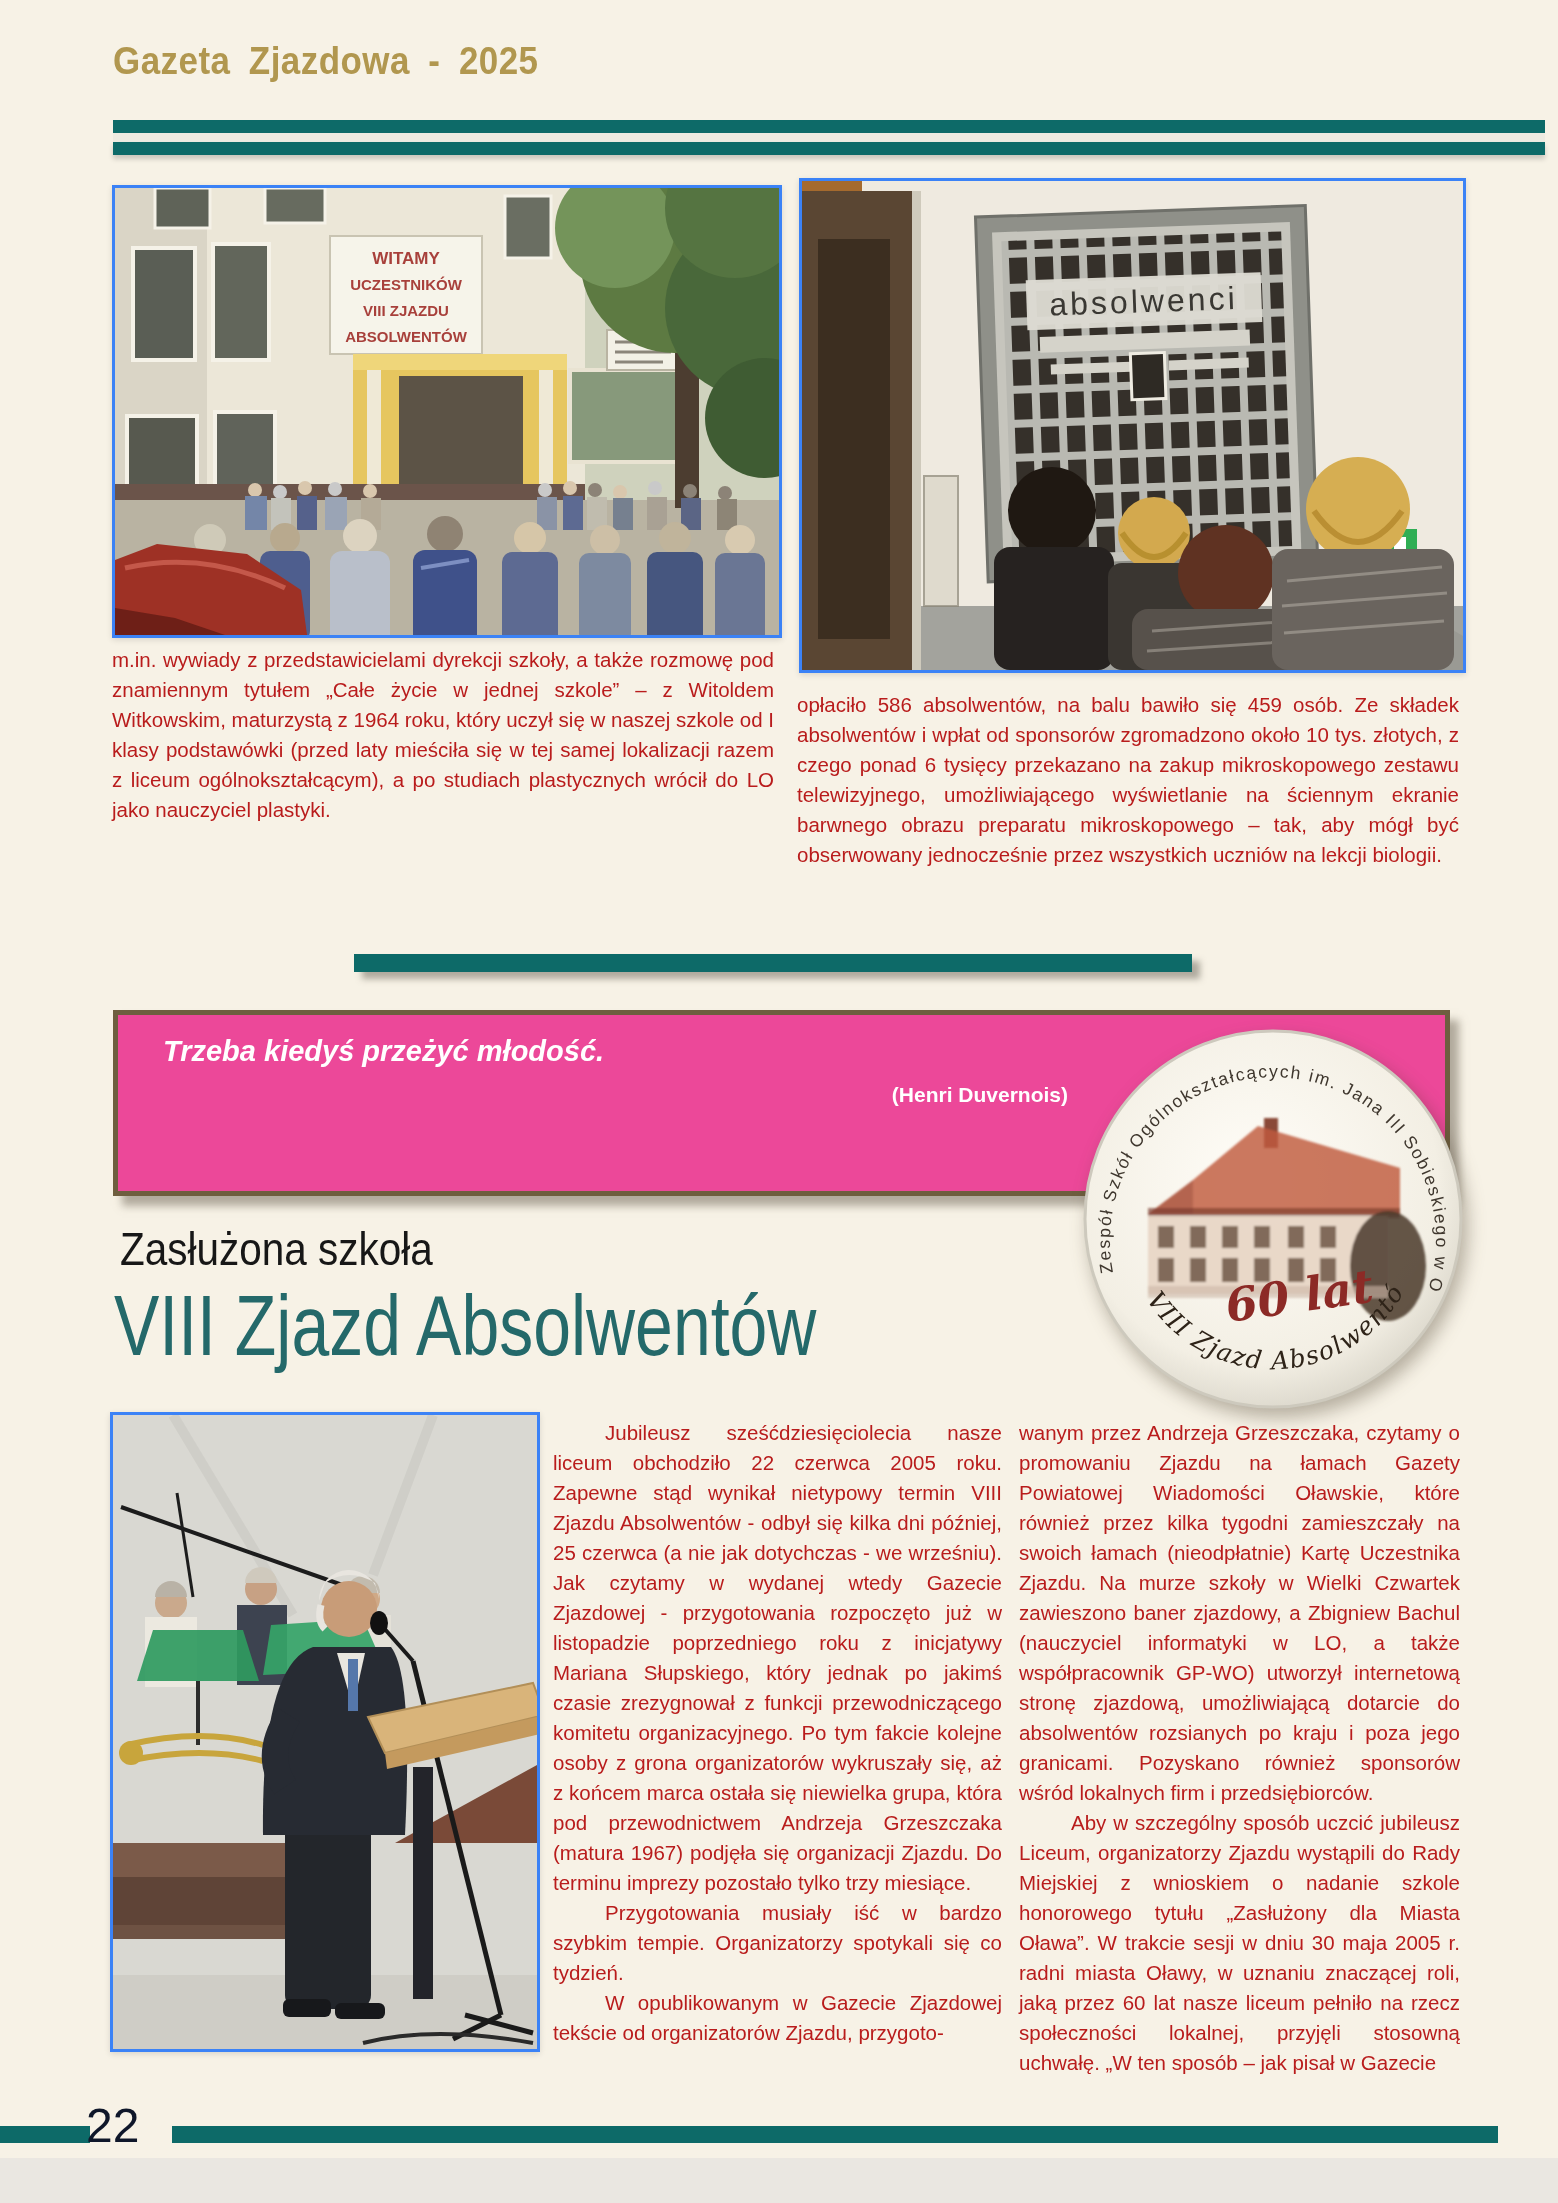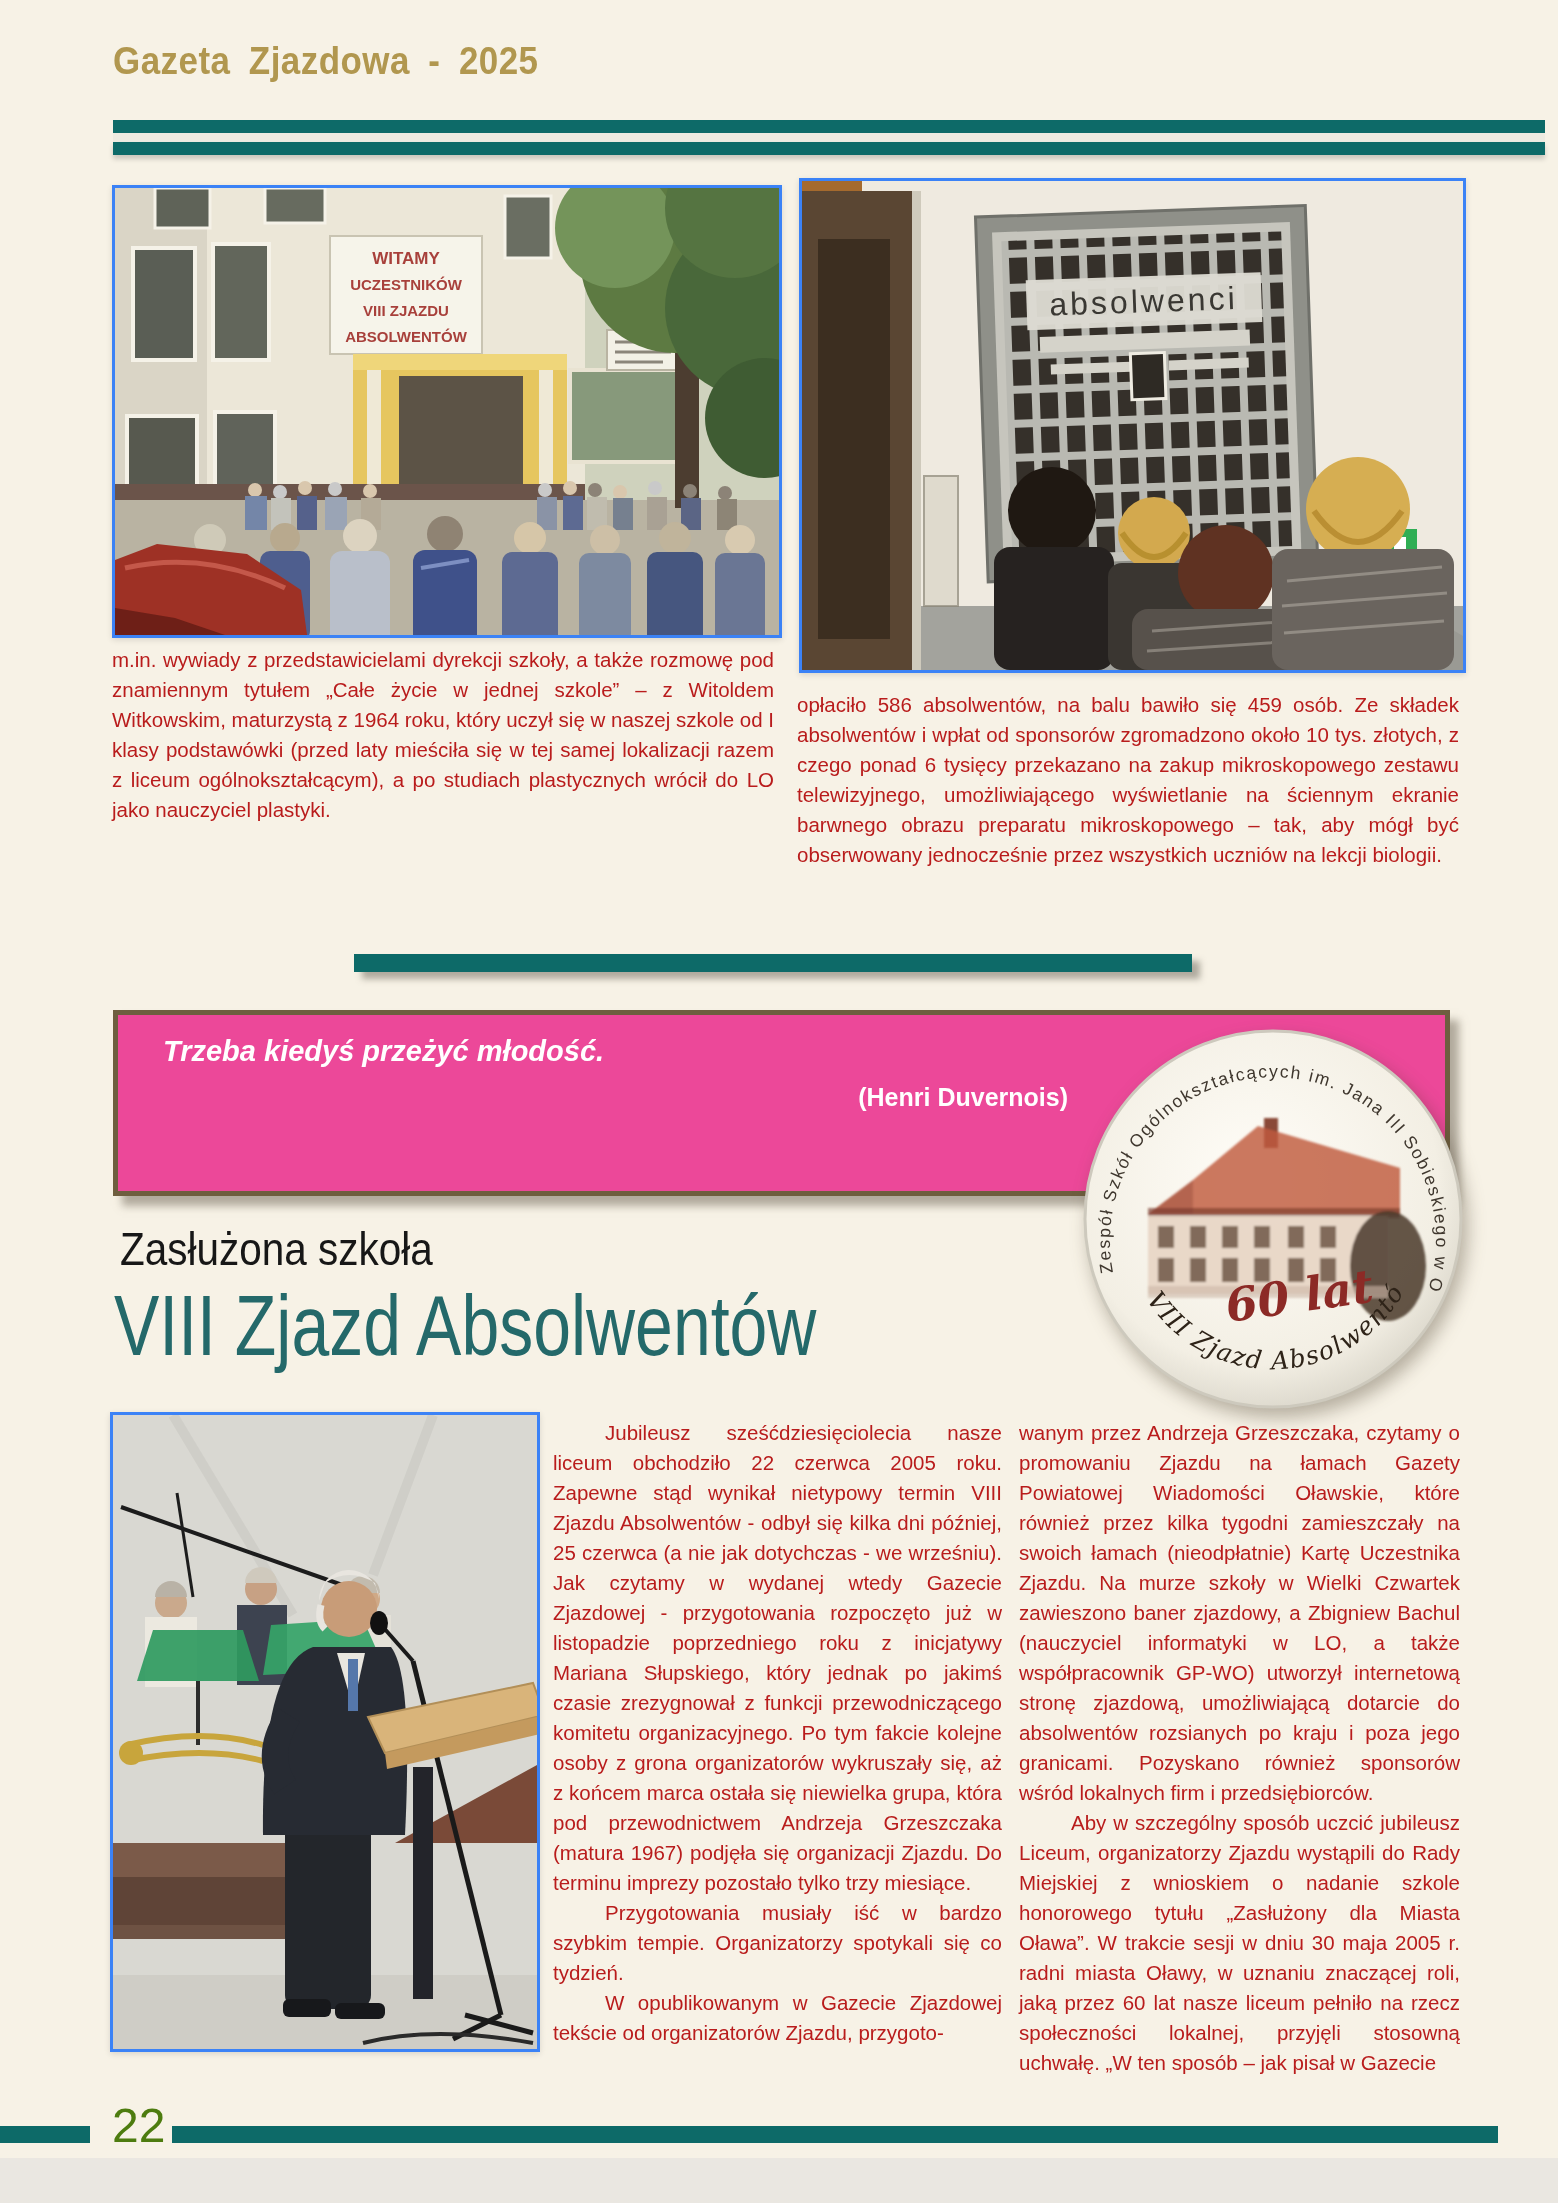--- a/index.html
+++ b/index.html
@@ -26,33 +26,33 @@
 
   
   .divider{left:354px;top:954px;width:838px;height:18px;background:#0d6a68;
            box-shadow:8px 7px 6px rgba(105,100,88,.5);}
 
   
   .quotebox{left:113px;top:1010px;width:1327px;height:176px;background:#ec4899;
             border:5px solid #6e5e3f;box-shadow:9px 10px 8px rgba(120,112,96,.55);}
   .quotetext{position:absolute;left:45px;top:20px;width:905px;color:#fff;}
   .qline{font-size:29px;font-weight:bold;font-style:italic;margin:0 0 15px 0;}
-  .qattr{font-size:25px;font-weight:bold;text-align:right;margin:4px 0 0 0;}
+  .qattr{font-size:21px;font-weight:bold;text-align:right;margin:4px 0 0 0;}
 
   
   .badge{left:1080px;top:1026px;width:386px;height:386px;filter:drop-shadow(5px 9px 9px rgba(60,50,30,.35));}
 
   
   .kicker{left:120px;top:1222px;font-size:46px;color:#171717;transform:scaleX(.88);
           transform-origin:left top;white-space:nowrap;}
   .bigtitle{left:114px;top:1276px;font-size:86px;color:#24696a;transform:scaleX(.79);
             transform-origin:left top;white-space:nowrap;letter-spacing:0;}
 
   
-  .pgnum{left:112px;top:2098px;font-size:48px;color:#4d7c0f;}
+  .pgnum{left:86px;top:2098px;font-size:48px;color:#0f172a;}
   .fbar{height:17px;background:#0d6a68;top:2126px;}
   .fbar-short{left:0;width:90px;}
   .fbar-long{left:172px;width:1326px;}
   .bottomstrip{left:0;top:2158px;width:1558px;height:45px;background:#eae7e1;}
 </style>
 </head>
 <body>
 
 <div class="page">
 

